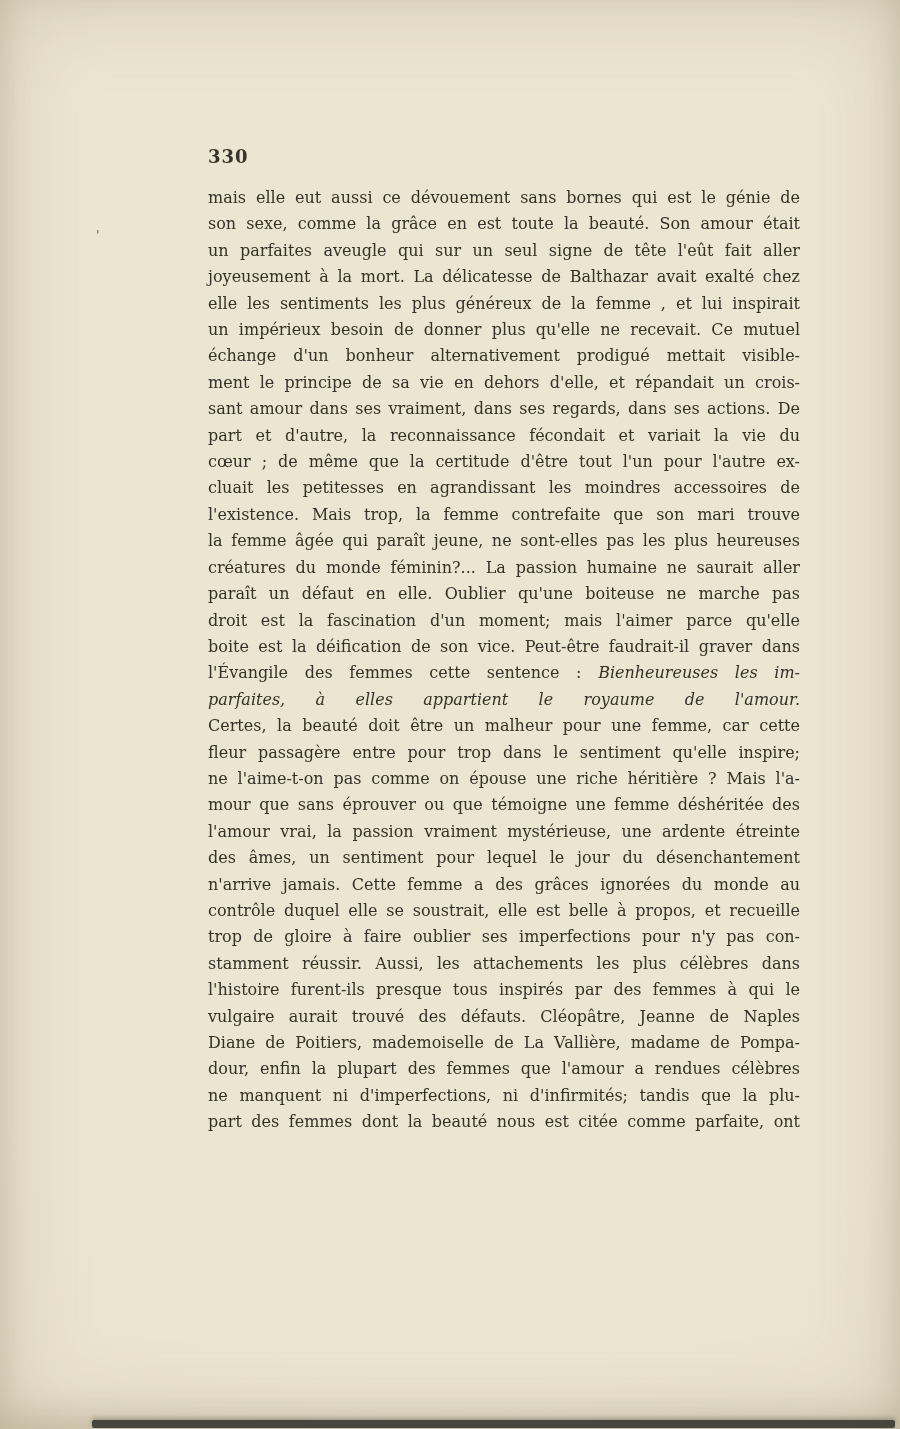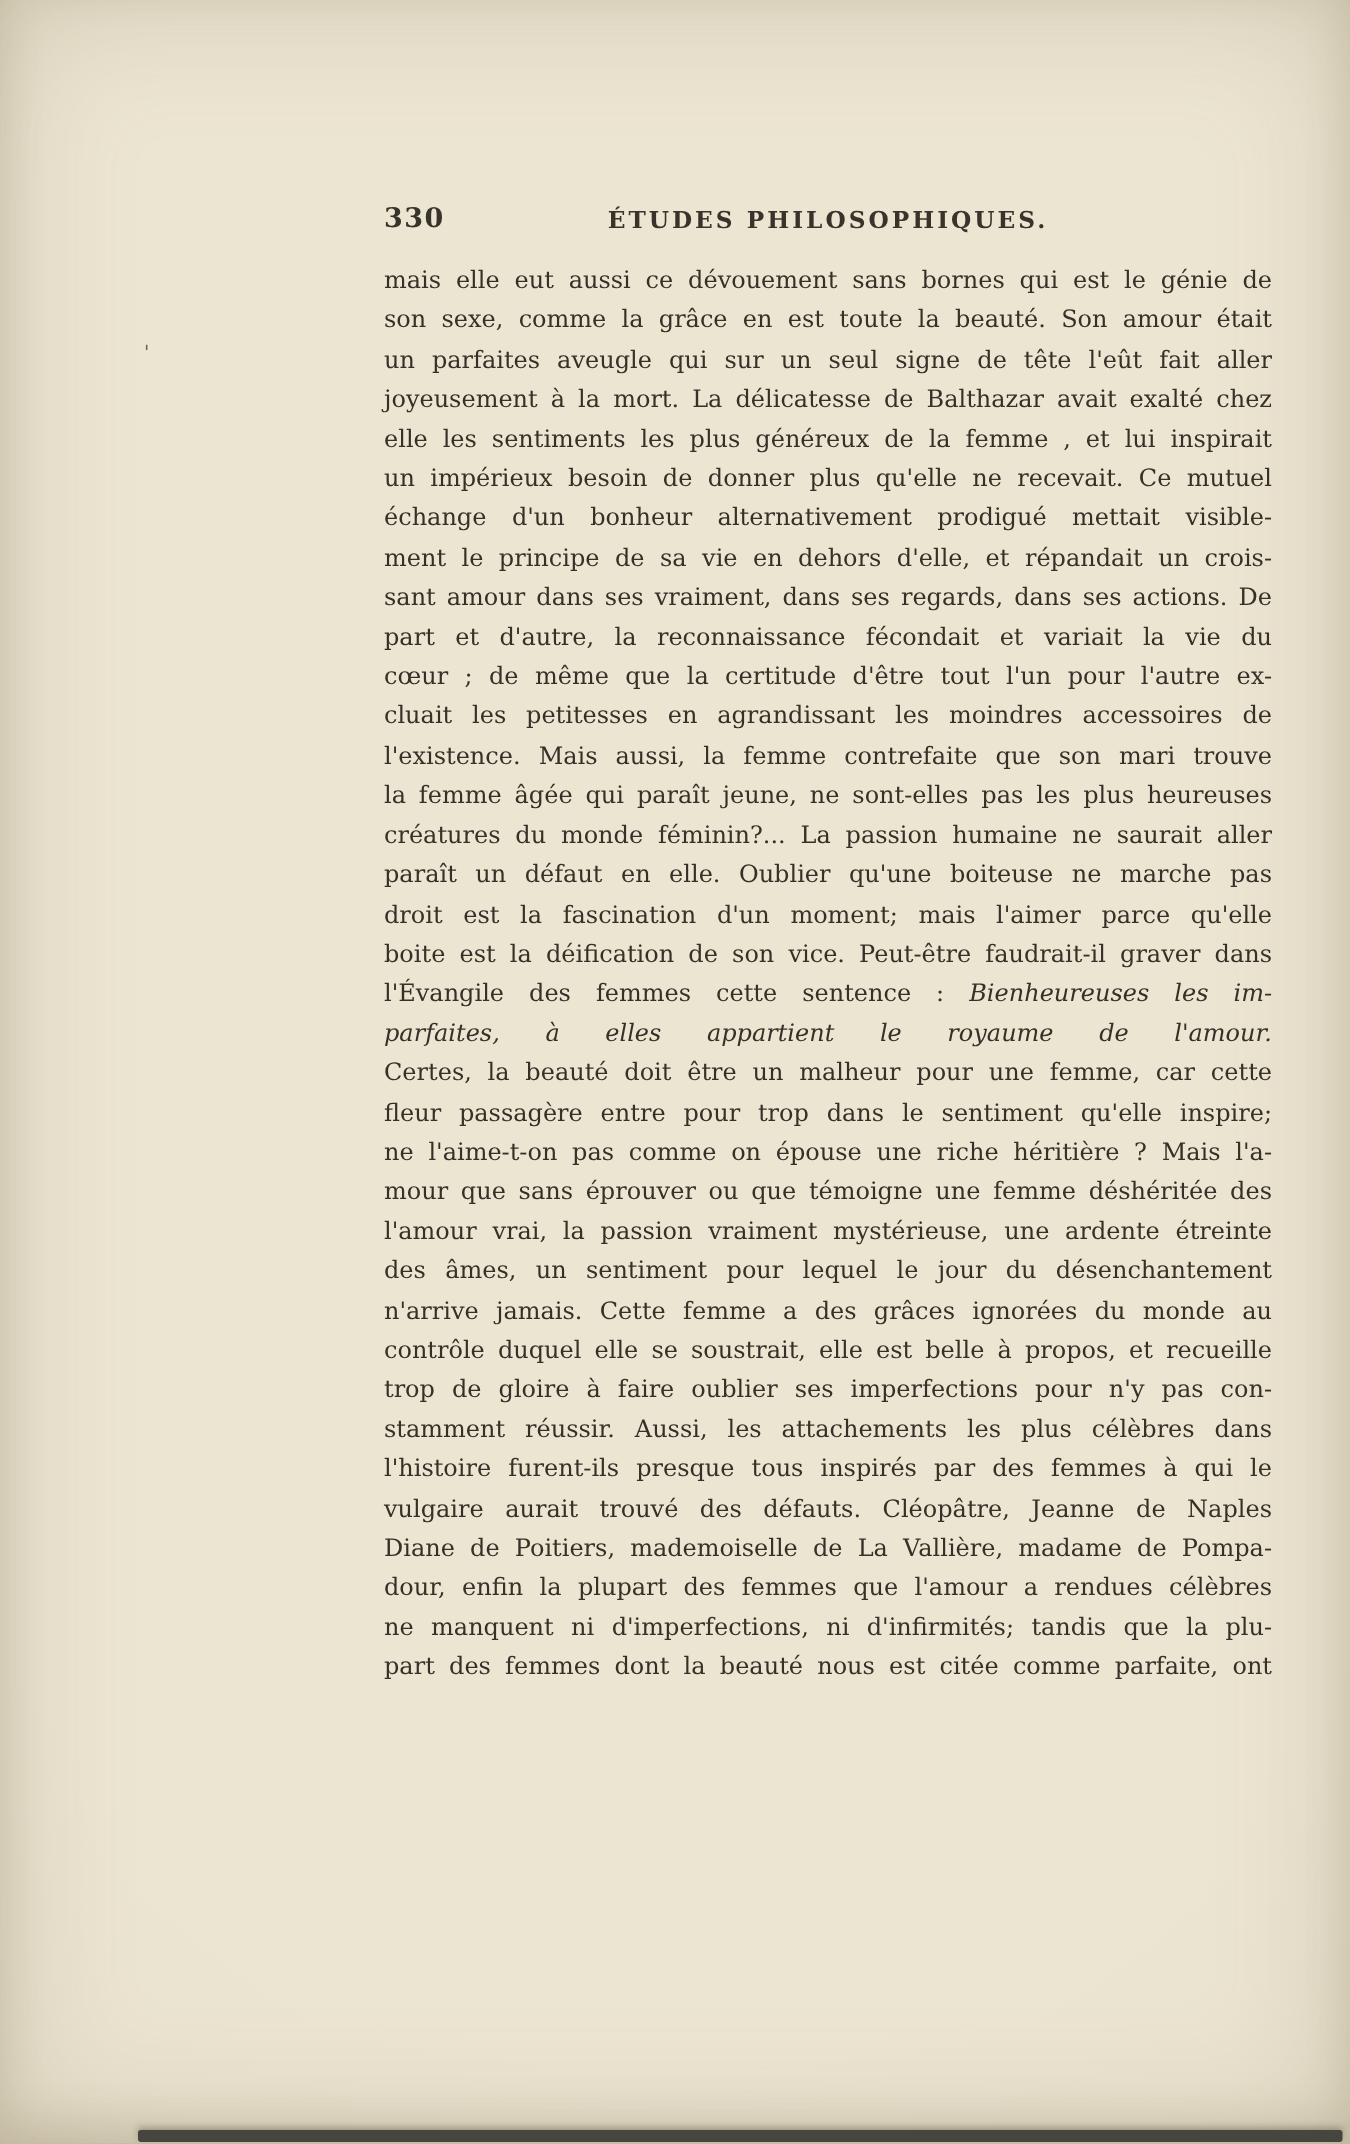--- a/index.html
+++ b/index.html
@@ -16,23 +16,22 @@
     background:
       radial-gradient(ellipse 130% 105% at 50% 44%,
         #ece5d2 50%, #e8e0cc 72%, #e1d8c1 90%, #d9cfb6 100%);
     box-shadow: inset 0 0 90px rgba(115, 98, 62, 0.22),
                 inset 0 -12px 30px rgba(100, 88, 58, 0.18);
     font-family: "DejaVu Serif", serif;
   }
   .content {
     position: absolute;
     left: 208px;
-    top: 134px;
+    top: 145px;
     width: 592px;
-    margin-left: 48px;
   }
   .header {
     position: relative;
     height: 28px;
     margin-bottom: 12px;
   }
   .page-number {
     position: absolute;
     left: 0;
     top: 1px;
@@ -86,37 +85,36 @@
 <body>
 
 <div class="scan-page">
 
   <div class="speck">'</div>
 
   <div class="content">
 
     <div class="header">
       <span class="page-number">330</span>
-      <span class="running-title">ÉTUDES PHILOSOPHIQUES.</span>
     </div>
 
     <div class="text-block" id="text-block">
         <div class="line"><span>mais elle eut aussi ce dévouement sans bornes qui est le génie de</span></div>
         <div class="line"><span>son sexe, comme la grâce en est toute la beauté. Son amour était</span></div>
         <div class="line"><span>un parfaites aveugle qui sur un seul signe de tête l'eût fait aller</span></div>
         <div class="line"><span>joyeusement à la mort. La délicatesse de Balthazar avait exalté chez</span></div>
         <div class="line"><span>elle les sentiments les plus généreux de la femme , et lui inspirait</span></div>
         <div class="line"><span>un impérieux besoin de donner plus qu'elle ne recevait. Ce mutuel</span></div>
         <div class="line"><span>échange d'un bonheur alternativement prodigué mettait visible-</span></div>
         <div class="line"><span>ment le principe de sa vie en dehors d'elle, et répandait un crois-</span></div>
         <div class="line"><span>sant amour dans ses vraiment, dans ses regards, dans ses actions. De</span></div>
         <div class="line"><span>part et d'autre, la reconnaissance fécondait et variait la vie du</span></div>
         <div class="line"><span>cœur ; de même que la certitude d'être tout l'un pour l'autre ex-</span></div>
         <div class="line"><span>cluait les petitesses en agrandissant les moindres accessoires de</span></div>
-        <div class="line"><span>l'existence. Mais aussi, la femme contrefaite que son mari trouve</span></div>
+        <div class="line"><span>l'existence. Mais trop, la femme contrefaite que son mari trouve</span></div>
         <div class="line"><span>la femme âgée qui paraît jeune, ne sont-elles pas les plus heureuses</span></div>
         <div class="line"><span>créatures du monde féminin?... La passion humaine ne saurait aller</span></div>
         <div class="line"><span>paraît un défaut en elle. Oublier qu'une boiteuse ne marche pas</span></div>
         <div class="line"><span>droit est la fascination d'un moment; mais l'aimer parce qu'elle</span></div>
         <div class="line"><span>boite est la déification de son vice. Peut-être faudrait-il graver dans</span></div>
         <div class="line"><span>l'Évangile des femmes cette sentence : </span><span class="italic">Bienheureuses les im-</span></div>
         <div class="line"><span class="italic">parfaites, à elles appartient le royaume de l'amour.</span></div>
         <div class="line"><span>Certes, la beauté doit être un malheur pour une femme, car cette</span></div>
         <div class="line"><span>fleur passagère entre pour trop dans le sentiment qu'elle inspire;</span></div>
         <div class="line"><span>ne l'aime-t-on pas comme on épouse une riche héritière ? Mais l'a-</span></div>

